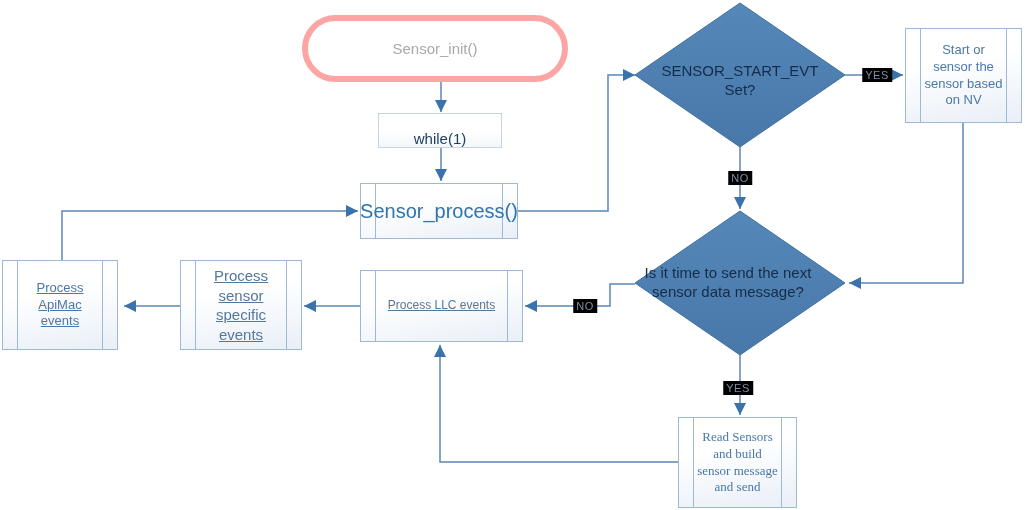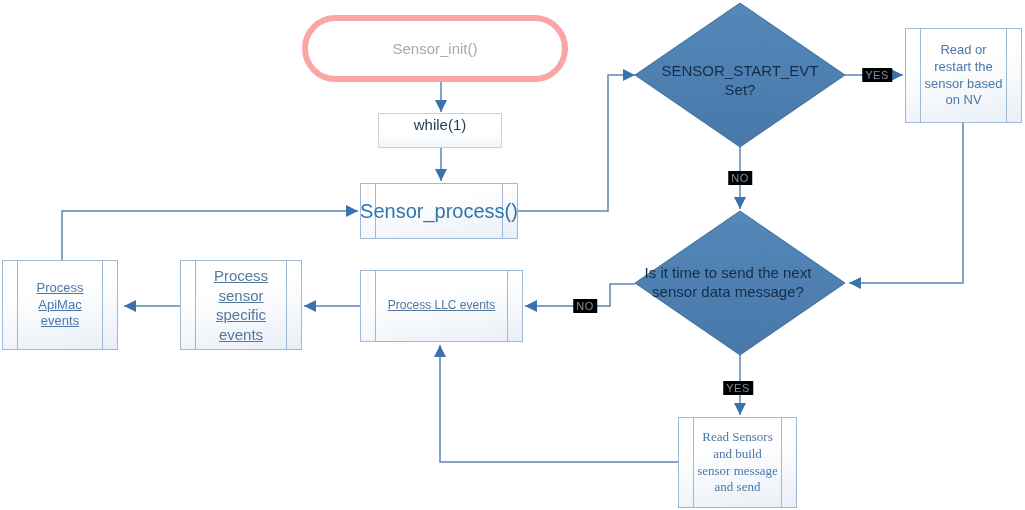--- a/index.html
+++ b/index.html
@@ -15,21 +15,21 @@
   .node{position:absolute;box-sizing:border-box;display:flex;align-items:center;justify-content:center;text-align:center;}
 
   
   .terminator{
     border:6px solid #fca5a5;border-radius:34px;background:#ffffff;
     color:#a8a8a8;font-size:15px;
   }
   
   .plainbox{
     border:1px solid #c9d3de;background:linear-gradient(180deg,#ffffff 55%,#f3f6fa 100%);
-    color:#1f4061;font-size:15px;align-items:flex-start;padding-top:2px;
+    color:#1f4061;font-size:15px;align-items:flex-end;padding-top:2px;
   }
   
   .ppbox{
     border:1px solid #9db9d6;
     background:linear-gradient(170deg,#ffffff 35%,#e9eff7 100%);
   }
   .ppbox .bar{position:absolute;top:0;bottom:0;width:0;border-left:1px solid #9db9d6;}
   .ppbox .bar-l{left:14px;} .ppbox .bar-r{right:14px;}
   .ppbox .txt{position:relative;line-height:1.3;padding:0 16px;}
 
@@ -95,21 +95,21 @@
 
   <div class="node ppbox" style="left:360px;top:183px;width:158px;height:56px;">
     <span class="bar bar-l"></span>
     <span class="bar bar-r"></span>
     <span class="txt txt-strong">Sensor_process()</span>
   </div>
 
   <div class="node ppbox" style="left:905px;top:28px;width:117px;height:95px;">
     <span class="bar bar-l"></span>
     <span class="bar bar-r"></span>
-    <span class="txt txt-blue">Read or restart the sensor based on NV</span>
+    <span class="txt txt-blue">Start or sensor the sensor based on NV</span>
   </div>
 
   <div class="node ppbox" style="left:678px;top:417px;width:119px;height:91px;font-family:Liberation Serif, serif;">
     <span class="bar bar-l"></span>
     <span class="bar bar-r"></span>
     <span class="txt txt-blue">Read Sensors and build sensor message and send</span>
   </div>
 
   <div class="node ppbox" style="left:360px;top:270px;width:163px;height:72px;">
     <span class="bar bar-l"></span>

